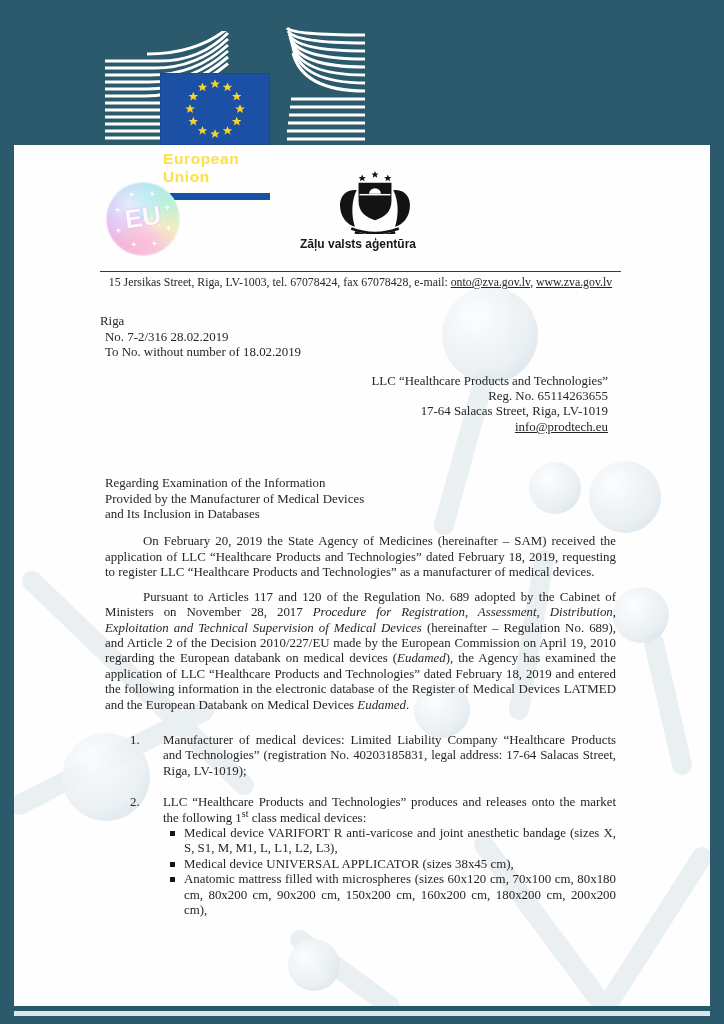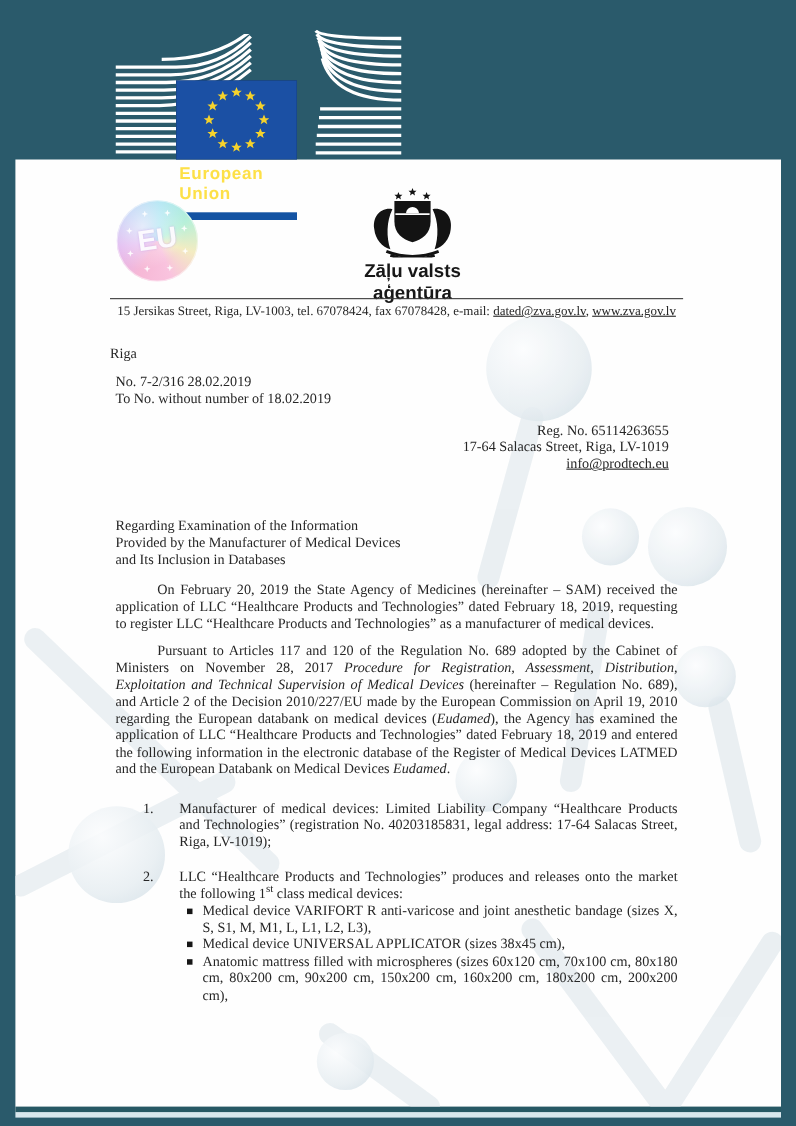--- a/index.html
+++ b/index.html
@@ -24,28 +24,28 @@
             background:
               radial-gradient(circle at 32% 32%, rgba(255,255,255,.65), rgba(255,255,255,0) 55%),
               conic-gradient(from 210deg,#f6b8d6,#dfb4ef,#b4c6f3,#a5e2f1,#b6f0d9,#f3ecc2,#f9c3de,#f6b8d6);
             box-shadow:0 0 0 1px rgba(255,255,255,.5) inset;}
   .hologram svg{position:absolute;left:0;top:0;}
   .hologram .eu-txt{position:absolute;left:0;top:20px;width:74px;text-align:center;z-index:2;
             font-family:"Liberation Sans",sans-serif;font-weight:bold;font-size:26px;
             color:rgba(255,255,255,.92);transform:rotate(-8deg);text-shadow:0 0 2px rgba(200,160,230,.8);}
   
   .lv-arms{position:absolute;left:311px;top:25px;width:100px;height:64px;}
-  .lv-name{position:absolute;left:286px;top:92px;width:150px;text-align:center;
-           font-family:"Liberation Sans",sans-serif;font-weight:bold;font-size:17px;color:#171717;}
+  .lv-name{position:absolute;left:286px;top:92px;width:150px;
+           font-family:"Liberation Sans",sans-serif;font-weight:bold;font-size:12px;color:#171717;}
   
   .rule{height:1px;background:#3a3a3a;margin:0;}
   .contact{margin-top:3px;text-align:center;font-size:11.8px;white-space:nowrap;}
   a.doclink{color:#262626;text-decoration:underline;}
   .city{margin-top:24px;}
-  .meta{margin-top:10px;margin-left:5px;}
+  .meta{margin-top:0;margin-left:5px;}
   .recipient{margin-top:13px;text-align:right;padding-right:13px;}
   .subject{margin-top:41px;margin-left:5px;}
   .para{margin:0 0 0 5px;text-align:justify;text-indent:38px;width:511px;}
   .para.p1{margin-top:12px;}
   .para.p2{margin-top:9px;}
   .i{font-style:italic;}
   ol.devlist{list-style:none;margin:20px 0 0 5px;padding:0;width:511px;}
   ol.devlist>li{position:relative;padding-left:58px;text-align:justify;margin-bottom:16px;}
   ol.devlist>li .num{position:absolute;left:25px;top:0;}
   ul.blist{list-style:none;margin:0;padding:0;}
@@ -102,30 +102,31 @@
       <path d="M33 27 h34" stroke="#ffffff" stroke-width="1.6"></path>
       <g stroke="#131313" stroke-width="3" fill="none">
         <path d="M24 64 Q50 74 76 64"></path>
         <path d="M28 68 Q50 76 72 68"></path>
       </g>
     </svg>
     <div class="lv-name">Zāļu valsts aģentūra</div>
 
     <div class="paper-content">
       <div class="rule"></div>
-      <div class="contact"><span>15 Jersikas Street, Riga, LV-1003, tel. 67078424, fax 67078428, e-mail: </span><a class="doclink">dated@zva.gov.lv</a><span>, </span><a class="doclink">www.zva.gov.lv</a></div>
+      <div class="contact"><span>15 Jersikas Street, Riga, LV-1003, tel. 67078424, fax 67078428, e-mail: </span><a class="doclink">onto@zva.gov.lv</a><span>, </span><a class="doclink">www.zva.gov.lv</a></div>
 
       <div class="city">Riga</div>
 
       <div class="meta">
         <div>No. 7-2/316 28.02.2019</div>
         <div>To No. without number of 18.02.2019</div>
       </div>
 
       <div class="recipient">
+        <div>LLC “Healthcare Products and Technologies”</div>
         <div>Reg. No. 65114263655</div>
         <div>17-64 Salacas Street, Riga, LV-1019</div>
         <div><a class="doclink">info@prodtech.eu</a></div>
       </div>
 
       <div class="subject">
         <div>Regarding Examination of the Information</div>
         <div>Provided by the Manufacturer of Medical Devices</div>
         <div>and Its Inclusion in Databases</div>
       </div>

